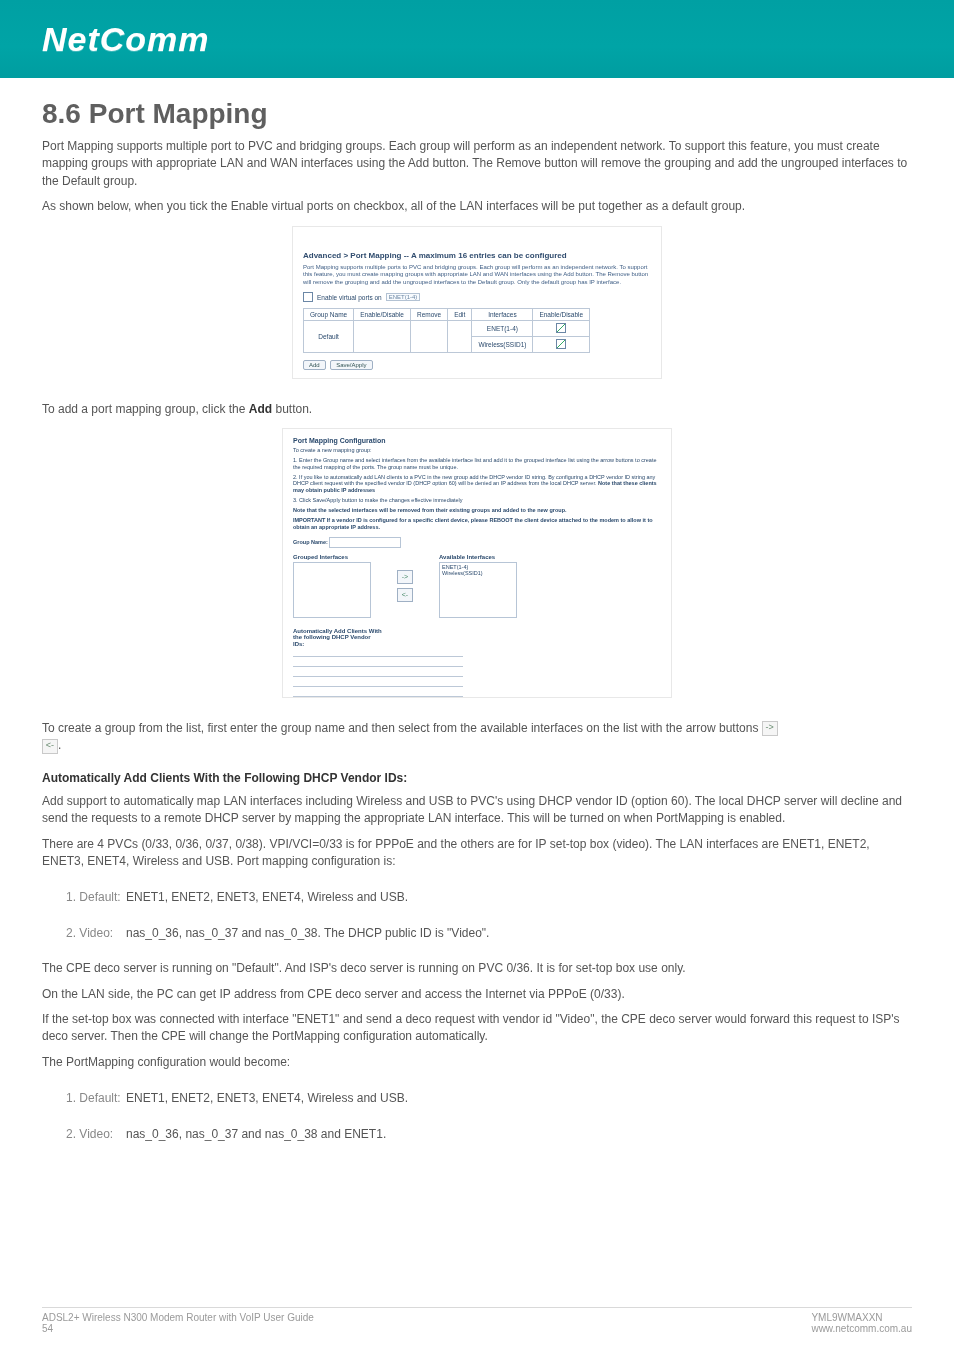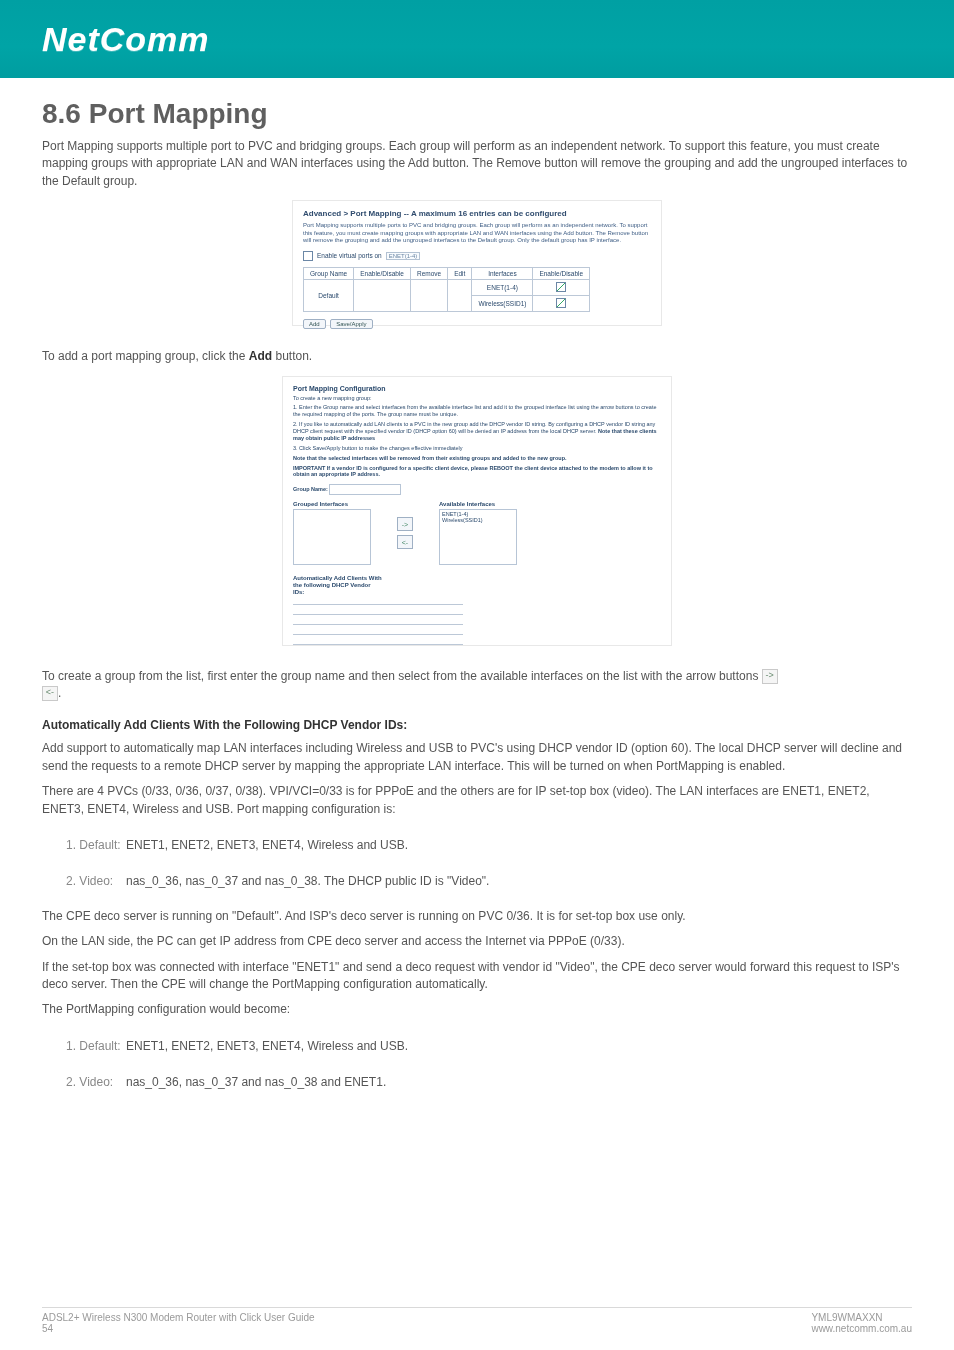--- a/index.html
+++ b/index.html
@@ -5,21 +5,21 @@
   html,body{margin:0;padding:0;background:#fff;font-family:Arial,Helvetica,sans-serif;color:#4a4a4a;}
   .page{width:954px;min-height:1350px;margin:0 auto;position:relative;box-sizing:border-box;}
   .header-band{background:#00a4a6;background:linear-gradient(180deg,#00a0a3 0%,#00a4a6 60%,#009da0 100%);height:78px;display:flex;align-items:center;padding-left:42px;}
   .logo{font-family:"Arial Black",Arial,sans-serif;font-style:italic;font-weight:900;color:#fff;font-size:34px;letter-spacing:1px;text-shadow:0 1px 0 rgba(255,255,255,.25);text-align:right;}
   .content{padding:14px 42px 0 42px;}
   h1.section{font-weight:700;font-size:28px;color:#5f5f5f;margin:6px 0 8px 0;}
   p.body{font-size:12px;line-height:1.45;color:#555;margin:8px 0;}
   p.spaced{}
   strong{font-weight:700;color:#333;}
   .shot{display:block;margin:10px auto 22px auto;border:1px solid #e8e8e8;box-sizing:border-box;}
-  .shot-a{width:370px;height:126px;padding:8px 10px;}
+  .shot-a{width:370px;height:153px;padding:24px 10px;}
   .shot-b{width:390px;height:270px;padding:8px 10px;}
   .shot-title{font-size:8px;color:#314d6f;font-weight:600;}
   .shot-para{font-size:6px;color:#3f5e85;line-height:1.25;margin:4px 0 6px 0;max-width:350px;}
   .shot-ck{display:flex;align-items:center;gap:4px;font-size:6.5px;color:#2b4a6d;margin-bottom:6px;}
   .ck{width:8px;height:8px;border:1px solid #6b87a6;display:inline-block;}
   .sel{border:1px solid #b3c2d3;font-size:6px;padding:0 2px;color:#6c87a4;background:#f8fbfe;}
   .tbl{border-collapse:collapse;font-size:6.5px;color:#2b4a6d;}
   .tbl th,.tbl td{border:1px solid #bcc8d7;padding:2px 6px;text-align:center;font-weight:400;}
   .miniBtn{display:inline-block;border:1px solid #9fb0c4;background:#f3f6fa;font-size:6px;padding:1px 5px;color:#355;margin-top:6px;border-radius:2px;}
   .instrHead{font-size:7px;color:#2b4a6d;font-weight:600;}
@@ -44,20 +44,21 @@
 <body>
 
 <div class="page">
   <div class="header-band">
     <div class="logo">NetComm</div>
   </div>
 
   <div class="content">
     <h1 class="section">8.6 Port Mapping</h1>
     <p class="body">Port Mapping supports multiple port to PVC and bridging groups. Each group will perform as an independent network. To support this feature, you must create mapping groups with appropriate LAN and WAN interfaces using the Add button. The Remove button will remove the grouping and add the ungrouped interfaces to the Default group.</p>
+    <p class="body">As shown below, when you tick the Enable virtual ports on checkbox, all of the LAN interfaces will be put together as a default group.</p>
 
     <div class="shot shot-a">
       <div class="shot-title">Advanced &gt; Port Mapping -- A maximum 16 entries can be configured</div>
       <div class="shot-para">Port Mapping supports multiple ports to PVC and bridging groups. Each group will perform as an independent network. To support this feature, you must create mapping groups with appropriate LAN and WAN interfaces using the Add button. The Remove button will remove the grouping and add the ungrouped interfaces to the Default group. Only the default group has IP interface.</div>
       <div class="shot-ck">
         <span class="ck"></span>
         <span>Enable virtual ports on</span>
         <span class="sel">ENET(1-4)</span>
       </div>
       <table class="tbl">
@@ -167,21 +168,21 @@
         </li>
       <li>
           <span class="num">2. Video:</span>
           <span>nas_0_36, nas_0_37 and nas_0_38 and ENET1.</span>
         </li>
     </ol>
   </div>
 
   <div class="footer">
     <div>
-      <div>ADSL2+ Wireless N300 Modem Router with Click User Guide</div>
+      <div>ADSL2+ Wireless N300 Modem Router with VoIP User Guide</div>
       <div>54</div>
     </div>
     <div class="r">
       <div>YML9WMAXXN</div>
       <div>www.netcomm.com.au</div>
     </div>
   </div>
 </div>
 
 </body></html>

